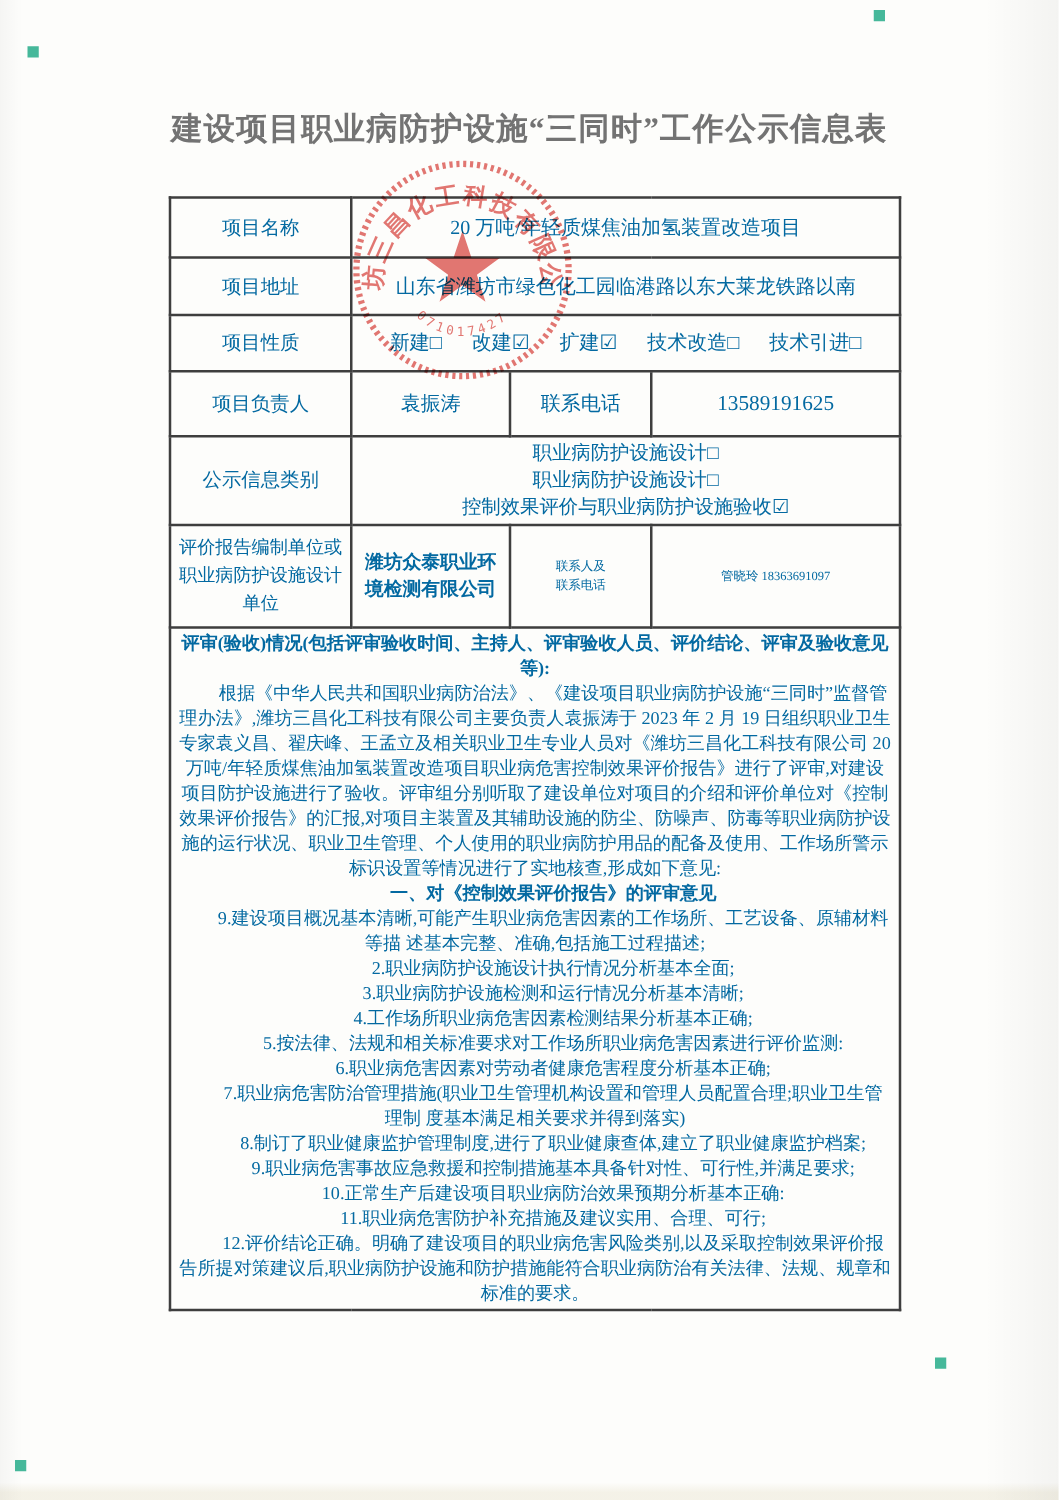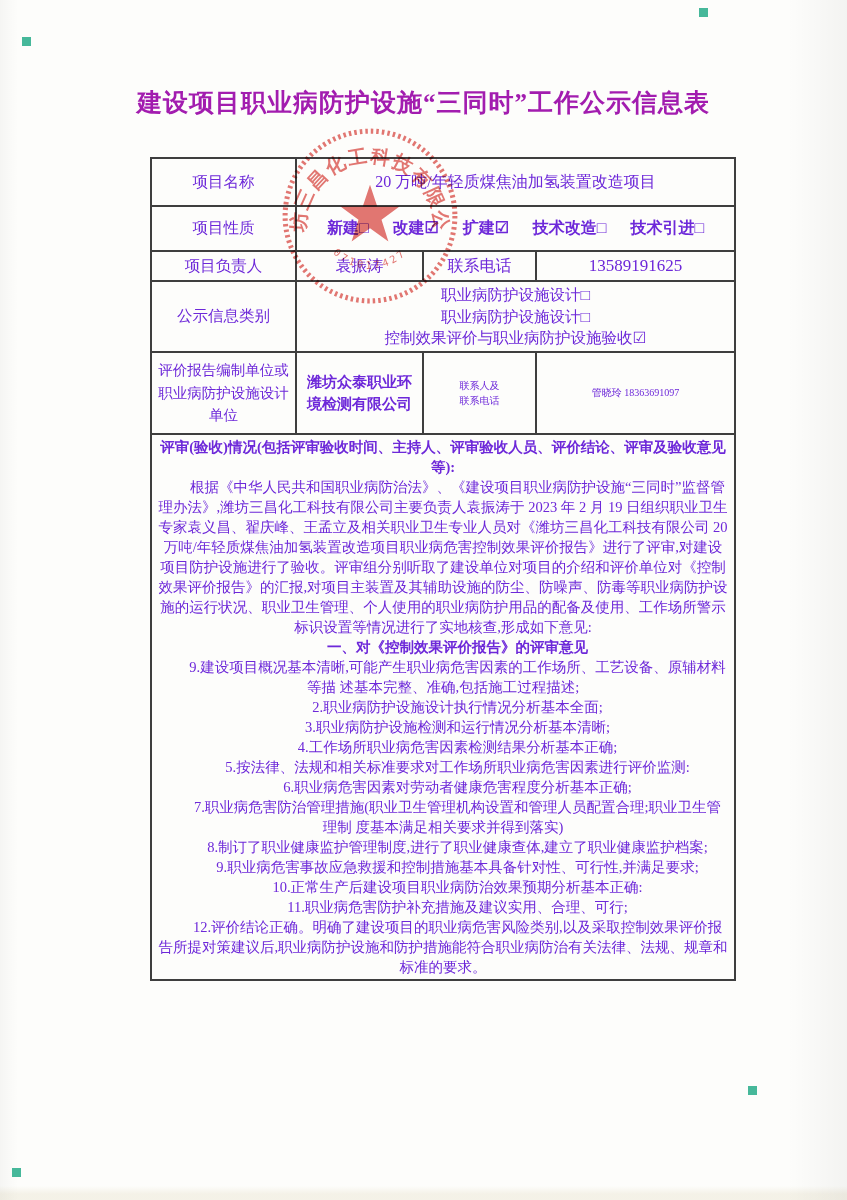--- a/index.html
+++ b/index.html
@@ -10,38 +10,38 @@
   }
   .scan-shade{position:absolute;inset:0;pointer-events:none;
     background:
       linear-gradient(90deg, rgba(0,0,0,0.03) 0, rgba(0,0,0,0) 18px),
       linear-gradient(270deg, rgba(0,0,0,0.04) 0, rgba(0,0,0,0) 60px),
       linear-gradient(0deg, rgba(180,160,90,0.12) 0 6px, rgba(0,0,0,0) 14px);
   }
   .doc-title{
     position:absolute;top:86px;left:0;width:100%;
     text-align:center;font-size:25px;font-weight:bold;letter-spacing:1px;
-    color:#a21caf;
+    color:#737373;
   }
   table.info{
-    position:absolute;left:150px;top:157px;width:584px;
+    position:absolute;left:135px;top:157px;width:584px;
     border-collapse:collapse;table-layout:fixed;
-    font-size:16px;color:#6d28d9;
+    font-size:16px;color:#0369a1;
   }
   table.info td{
     border:2px solid #3e3e3e;
     padding:2px 6px;
     vertical-align:middle;
     text-align:center;
     overflow:hidden;
   }
   td.lbl{font-size:15.5px;}
   tr.r1{height:48px;} tr.r2{height:46px;} tr.r3{height:45px;}
-  tr.r4{height:30px;} tr.r5{height:70px;} tr.r6{height:82px;padding-left:28px;}
-  .opts-row{display:flex;justify-content:space-evenly;align-items:center;width:100%;font-weight:bold;}
+  tr.r4{height:52px;} tr.r5{height:70px;} tr.r6{height:82px;padding-left:28px;}
+  .opts-row{display:flex;justify-content:space-evenly;align-items:center;width:100%;}
   .opts-col{text-align:left;padding:2px 4px;line-height:1.4;}
   .opts-col div{white-space:nowrap;font-size:15.5px;}
   .prewrap{white-space:pre-line;}
   td.unit-lbl{font-size:14.5px;line-height:1.55;padding:2px 3px;}
   td.unit-val{font-size:15px;line-height:1.5;font-weight:bold;}
   td.contact-lbl{font-size:10px;line-height:1.5;}
   td.contact-val{font-size:10px;white-space:nowrap;padding:2px 2px;}
   td.review-cell{
     text-align:left;vertical-align:top;
     padding:6px 8px 4px 8px;
@@ -75,20 +75,24 @@
   <colgroup>
     <col style="width:145px">
       <col style="width:127px">
       <col style="width:113px">
       <col style="width:199px">
   </colgroup>
   <tbody>
       <tr class="r1">
     <td class="lbl">项目名称</td>
     <td colspan="3">20 万吨/年轻质煤焦油加氢装置改造项目</td>
+  </tr>
+  <tr class="r2">
+    <td class="lbl">项目地址</td>
+    <td colspan="3">山东省潍坊市绿色化工园临港路以东大莱龙铁路以南</td>
   </tr>
   <tr class="r3">
     <td class="lbl">项目性质</td>
     <td colspan="3">
       <div class="opts-row">
         <span>新建□</span>
         <span>改建☑</span>
         <span>扩建☑</span>
         <span>技术改造□</span>
         <span>技术引进□</span>

